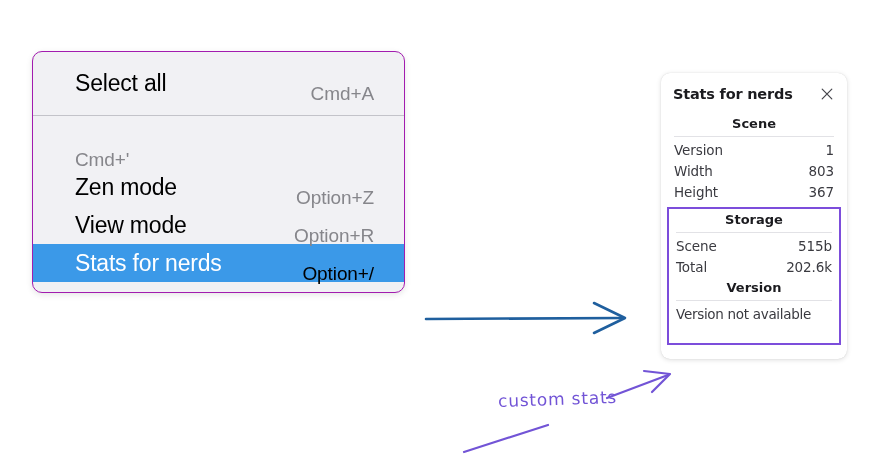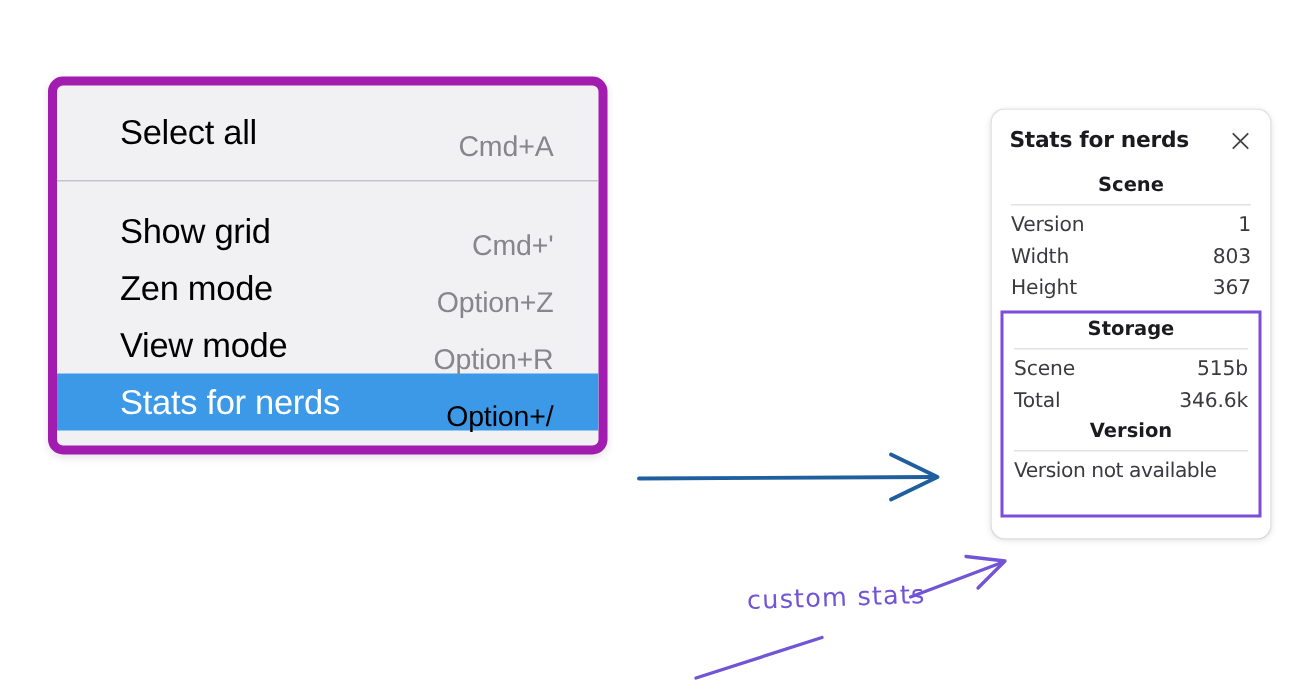--- a/index.html
+++ b/index.html
@@ -15,21 +15,21 @@
     overflow: hidden;
   }
 
   
   .context-menu {
     position: absolute;
     left: 32px;
     top: 51px;
     width: 373px;
     background: #f1f1f4;
-    border: 6px solid #a21caf;
+    border: 1px solid #a21caf;
     border-radius: 10px;
     box-shadow: 0 2px 6px rgba(0,0,0,0.10);
     overflow: hidden;
     box-sizing: border-box;
   }
   .menu-section {
     padding: 9px 0 9px 0;
   }
   .menu-section.first {
     border-bottom: 1px solid #c3c3c9;
@@ -170,21 +170,20 @@
 
   <div class="menu-section first">
     <div class="menu-item">
       <span class="label">Select all</span>
       <span class="shortcut">Cmd+A</span>
     </div>
   </div>
 
   <div class="menu-section second">
     <div class="menu-item">
-      <span class="label">Show grid</span>
       <span class="shortcut">Cmd+'</span>
     </div>
     <div class="menu-item">
       <span class="label">Zen mode</span>
       <span class="shortcut">Option+Z</span>
     </div>
     <div class="menu-item">
       <span class="label">View mode</span>
       <span class="shortcut">Option+R</span>
     </div>
@@ -225,21 +224,21 @@
   <div class="highlight-box">
 
     <div class="section-header">Storage</div>
     <div class="hrule"></div>
     <div class="stat-row">
       <span class="k">Scene</span>
       <span class="v">515b</span>
     </div>
     <div class="stat-row">
       <span class="k">Total</span>
-      <span class="v">346.6k</span>
+      <span class="v">202.6k</span>
     </div>
 
     <div class="section-header">Version</div>
     <div class="hrule"></div>
     <div class="version-line">Version not available</div>
 
   </div>
 </div>
 
 <svg class="annot-layer" viewBox="0 0 873 461" width="873" height="461">

